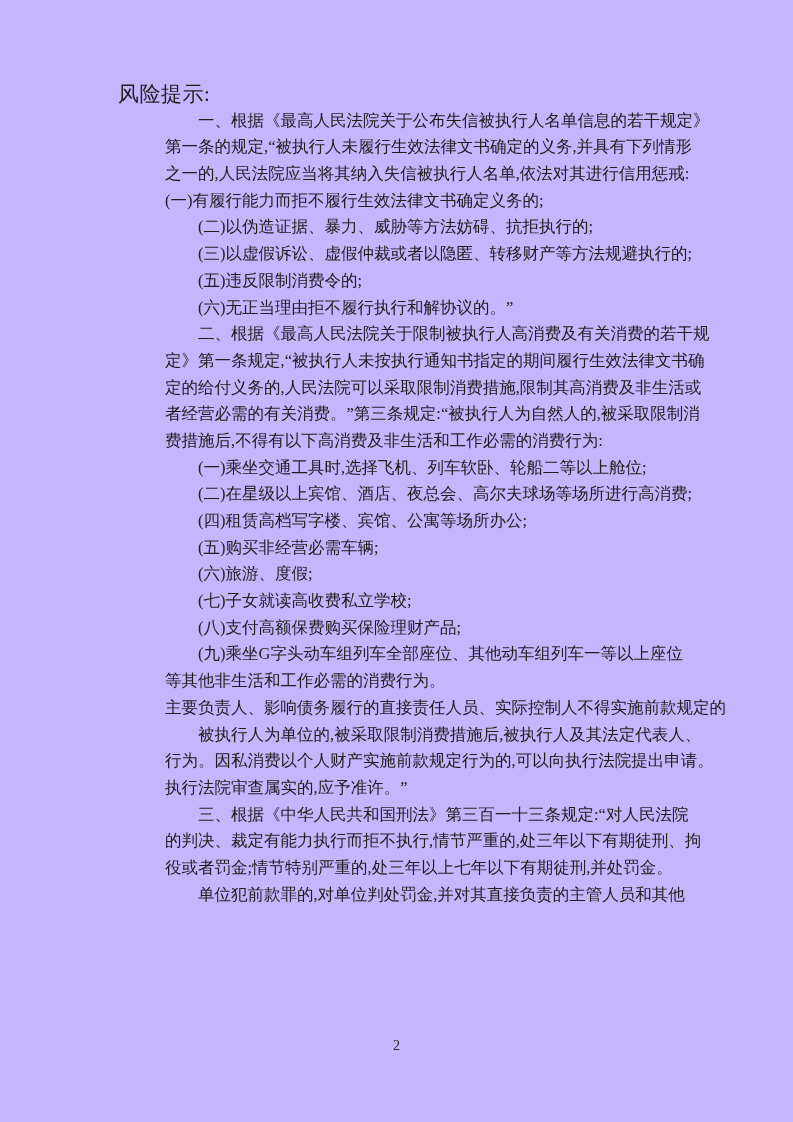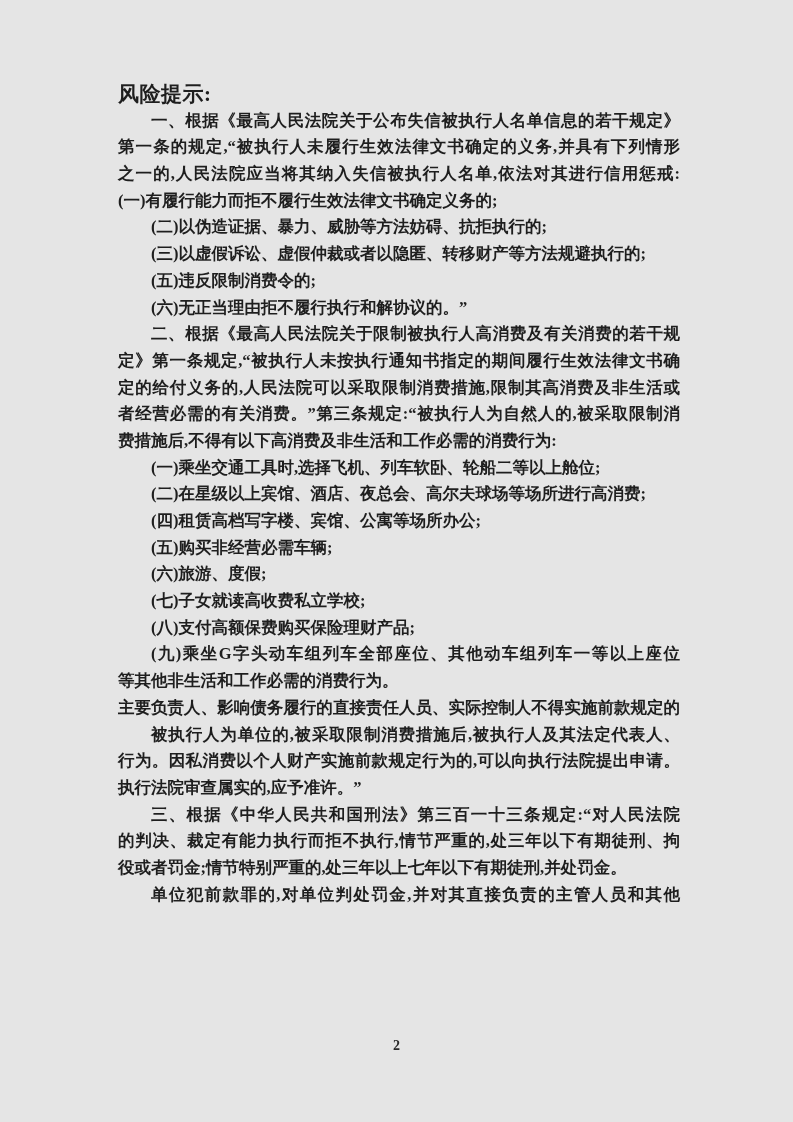--- a/index.html
+++ b/index.html
@@ -8,41 +8,41 @@
     height: 1122px;
     background: #ffffff;
     position: relative;
     font-family: "Liberation Serif", "DejaVu Serif", serif;
     color: #1e1e1e;
     overflow: hidden;
   }
   .page {
     position: absolute;
     inset: 0;
-    background: #e5e5e5;
-    font-weight: bold;
+    background: #c4b5fd;
   }
   .doc {
     position: absolute;
     left: 118px;
     top: 81px;
     width: 562px;
     font-size: 16.5px;
     line-height: 26.7px;
   }
   .title {
     font-size: 21px;
     line-height: 26.7px;
     white-space: nowrap;
     letter-spacing: 0.5px;
   }
   .line {
     white-space: nowrap;
     text-align: justify;
     height: 26.7px;
+    margin-left: 47px;
   }
   .line.j { text-align-last: justify; }
   .line.i { text-indent: 2em; }
   .footer {
     position: absolute;
     top: 1038px;
     left: 0;
     width: 793px;
     text-align: center;
     font-size: 14px;

